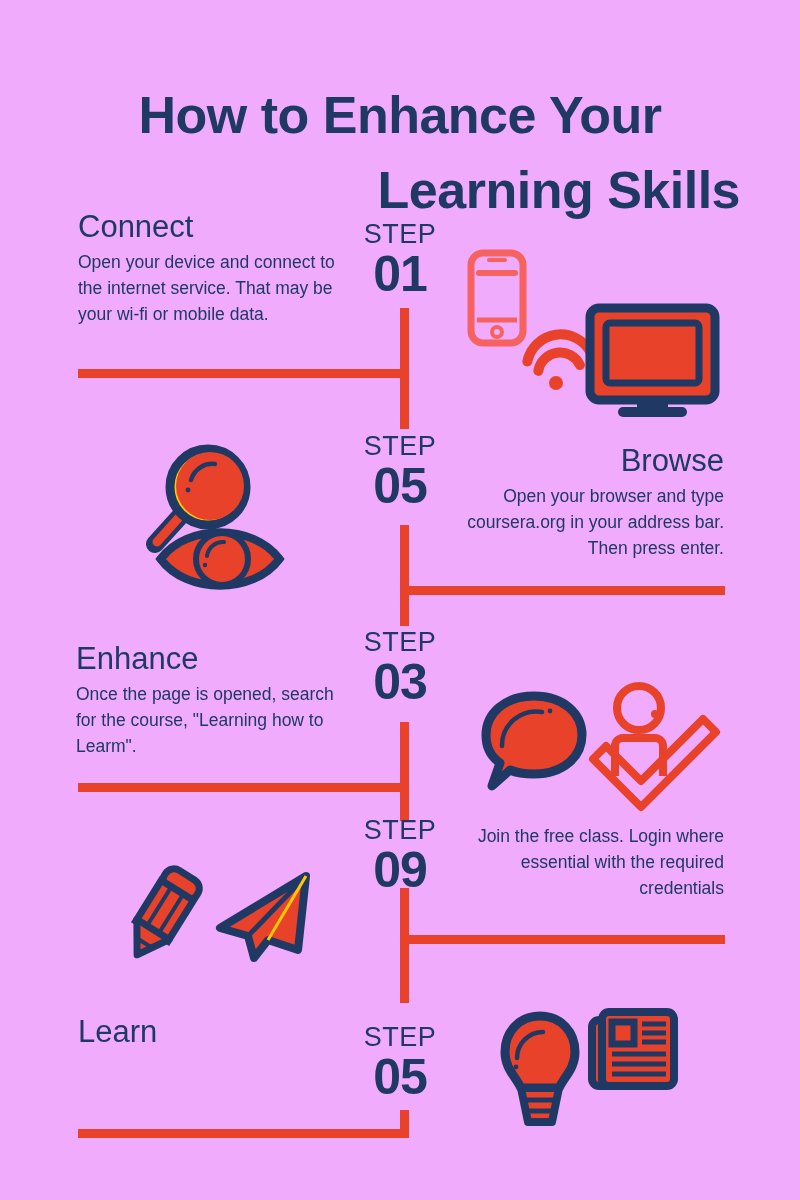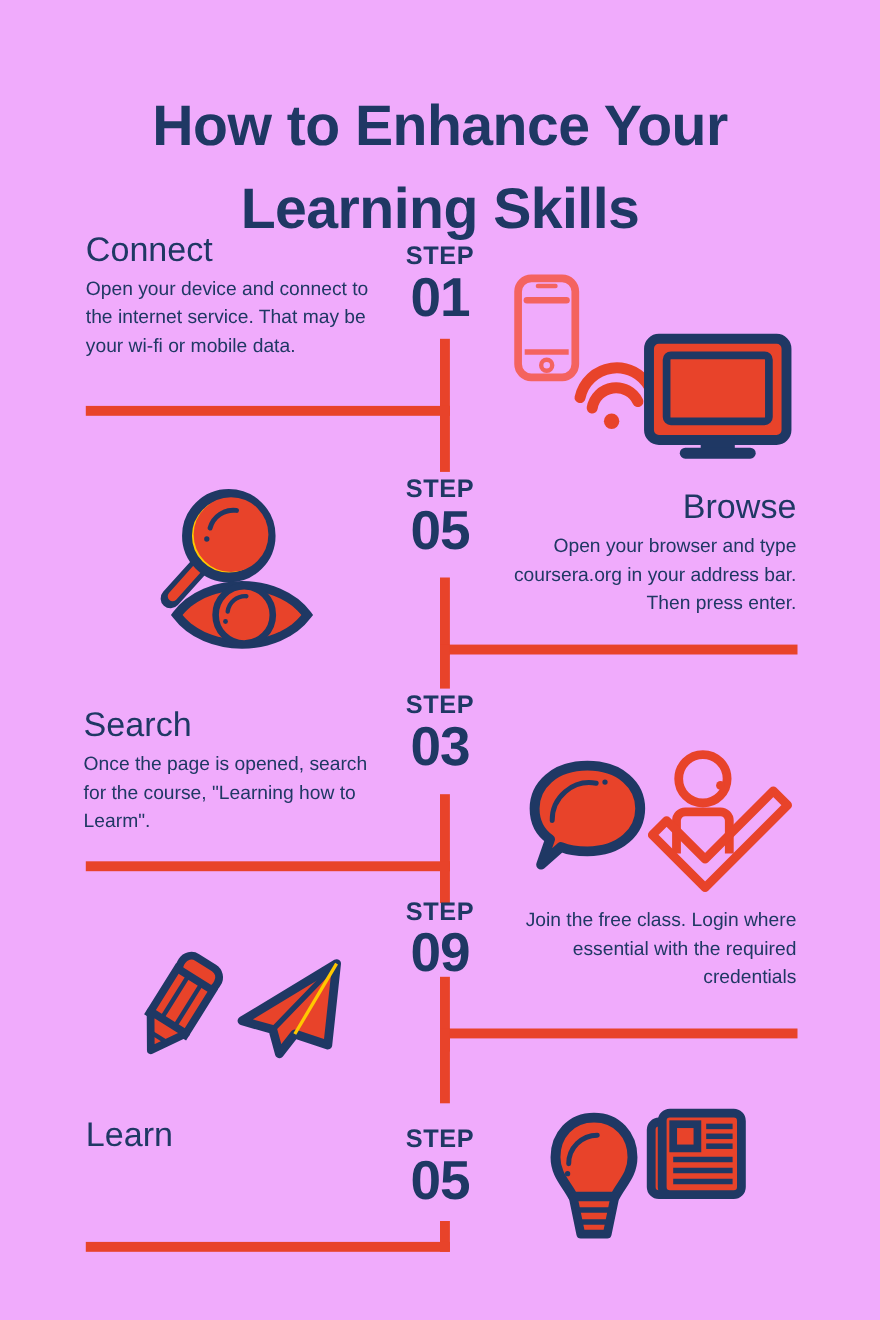--- a/index.html
+++ b/index.html
@@ -23,41 +23,41 @@
     left: 60px;
     top: 78px;
     width: 680px;
     text-align: center;
     color: #1f3864;
     font-size: 52px;
     font-weight: bold;
     line-height: 1.45;
     letter-spacing: -0.5px;
   }
-  #title .line2 { display: block; }
+  #title .line2 { display: block; text-align: right; }
 
   
   .conn-h, .conn-v {
     position: absolute;
     background: #e8432a;
   }
   .conn-h { height: 9px; }
   .conn-v { width: 9px; }
 
   
   .step-tag {
     position: absolute;
     width: 120px;
     text-align: center;
     color: #1f3864;
   }
   .step-tag .step-word {
     display: block;
-    font-size: 23px;
-    font-weight: bold;
+    font-size: 27px;
+    font-weight: normal;
     letter-spacing: 0.5px;
     line-height: 1;
   }
   .step-tag .step-num {
     display: block;
     font-size: 50px;
     font-weight: bold;
     line-height: 1.05;
     letter-spacing: -1px;
   }
@@ -141,21 +141,21 @@
     <div class="heading">Connect</div>
     <div class="body">Open your device and connect to the internet service. That may be your wi-fi or mobile data.</div>
   </div>
 
   <div class="block right" style="left:452px; top:444px; width:272px;">
     <div class="heading">Browse</div>
     <div class="body">Open your browser and type coursera.org in your address bar. Then press enter.</div>
   </div>
 
   <div class="block left" style="left:76px; top:642px; width:270px;">
-    <div class="heading">Search</div>
+    <div class="heading">Enhance</div>
     <div class="body">Once the page is opened, search for the course, "Learning how to Learm".</div>
   </div>
 
   <div class="block right" style="left:452px; top:824px; width:272px;">
     <div class="body">Join the free class. Login where essential with the required credentials</div>
   </div>
 
   <div class="block left" style="left:78px; top:1015px; width:272px;">
     <div class="heading">Learn</div>
   </div>

